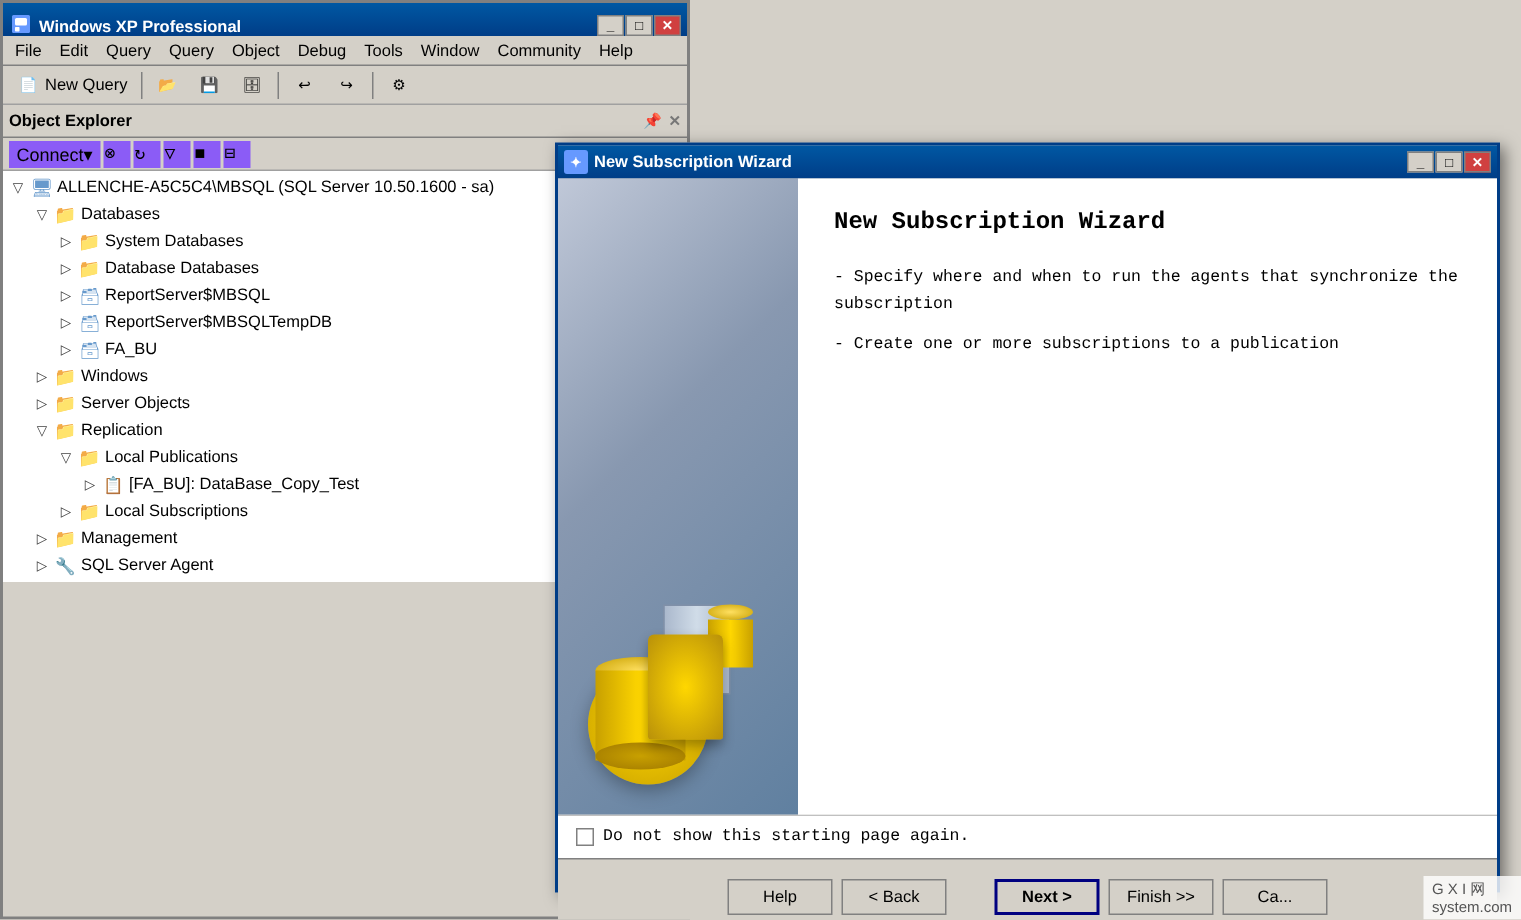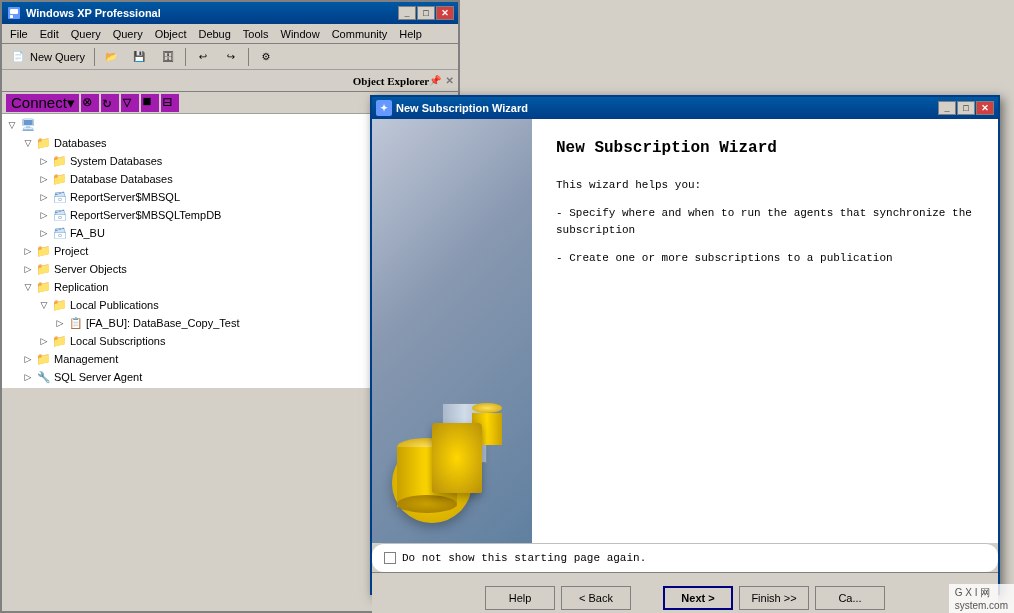--- a/index.html
+++ b/index.html
@@ -21,21 +21,21 @@
       position: absolute;
       top: 0; left: 0;
       border: 2px solid #808080;
     }
 
     
     .title-bar {
       background: linear-gradient(to bottom, #0058a3, #003d87);
       color: white;
       display: flex;
-      align-items: center;
+      align-items: flex-end;
       height: 22px;
       padding: 0 4px;
       font-size: 11px;
       font-family: 'Tahoma', sans-serif;
       font-weight: bold;
     }
     .title-bar-icon {
       width: 16px;
       height: 16px;
       margin-right: 4px;
@@ -119,44 +119,44 @@
     }
 
     
     .obj-explorer-header {
       background: #d4d0c8;
       border-bottom: 1px solid #808080;
       height: 22px;
       display: flex;
       align-items: center;
       padding: 0 4px;
-      font-family: Liberation Serif, serif;
+      font-family: Liberation Sans, sans-serif;
       font-size: 11px;
       font-weight: bold;
-      justify-content: flex-end;
+      justify-content: space-between;
     }
     .obj-explorer-toolbar {
       background: #d4d0c8;
       border-bottom: 1px solid #a0a0a0;
       height: 22px;
       display: flex;
       align-items: center;
       padding: 0 4px;
       gap: 2px;
     }
     .small-btn {
       width: 18px;
       height: 18px;
-      background: #a21caf;
+      background: #8b5cf6;
       border: 1px solid transparent;
       display: flex;
       align-items: center;
       justify-content: space-between;
       cursor: pointer;
-      font-size: 15px;
+      font-size: 12px;
     }
 
     
     .tree-view {
       background: white;
       flex: 1;
       overflow: auto;
       font-family: 'Tahoma', sans-serif;
       font-size: 11px;
       padding: 2px 0;
@@ -367,21 +367,20 @@
     .wizard-checkbox-area {
       margin-top: auto;
       padding: 8px 12px;
       background: white;
       border-top: 1px solid #c0c0c0;
       display: flex;
       align-items: center;
       gap: 6px;
       font-family: 'Courier New', monospace;
       font-size: 11px;
-      border-radius: 12px;
     }
     .wizard-checkbox {
       width: 12px;
       height: 12px;
       border: 1px solid #808080;
       background: white;
       flex-shrink: 0;
     }
 
     
@@ -506,20 +505,21 @@
     <div class="small-btn">▽</div>
     <div class="small-btn">■</div>
     <div class="small-btn">⊟</div>
   </div>
 
   <div class="tree-view">
 
     <div class="tree-item">
       <span class="tree-toggle">▽</span>
       <span class="tree-icon icon-server">🖥</span>
+      <span>ALLENCHE-A5C5C4\MBSQL (SQL Server 10.50.1600 - sa)</span>
     </div>
 
     <div class="tree-item indent1">
       <span class="tree-toggle">▽</span>
       <span class="tree-icon icon-folder">📁</span>
       <span>Databases</span>
     </div>
 
     <div class="tree-item indent2">
       <span class="tree-toggle">▷</span>
@@ -547,21 +547,21 @@
 
     <div class="tree-item indent2">
       <span class="tree-toggle">▷</span>
       <span class="tree-icon icon-db">🗃</span>
       <span>FA_BU</span>
     </div>
 
     <div class="tree-item indent1">
       <span class="tree-toggle">▷</span>
       <span class="tree-icon icon-folder">📁</span>
-      <span>Project</span>
+      <span>Windows</span>
     </div>
 
     <div class="tree-item indent1">
       <span class="tree-toggle">▷</span>
       <span class="tree-icon icon-folder">📁</span>
       <span>Server Objects</span>
     </div>
 
     <div class="tree-item indent1">
       <span class="tree-toggle">▽</span>
@@ -625,21 +625,20 @@
       <div class="book-shape"></div>
       <div class="small-cyl">
         <div class="small-cyl-top"></div>
         <div class="small-cyl-body"></div>
       </div>
     </div>
 
     <div class="wizard-right-panel">
       <div class="wizard-main-title">New Subscription Wizard</div>
       <div class="wizard-description">
-        <p>This wizard helps you:</p>
         <p>- Specify where and when to run the agents that synchronize the subscription</p>
         <p>- Create one or more subscriptions to a publication</p>
       </div>
     </div>
   </div>
 
   <div class="wizard-checkbox-area">
     <div class="wizard-checkbox"></div>
     <span>Do not show this starting page again.</span>
   </div>

